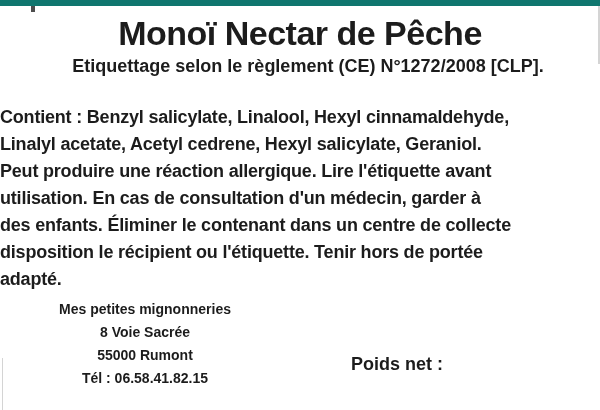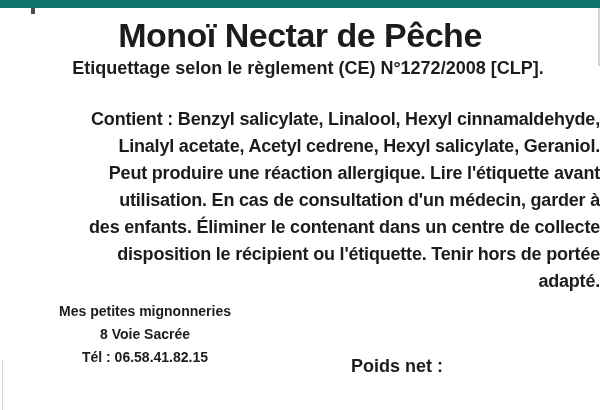--- a/index.html
+++ b/index.html
@@ -6,21 +6,21 @@
   body {
     width: 600px; height: 410px;
     background: #ffffff;
     font-family: "Liberation Sans", sans-serif;
     color: #1c1c1c;
     position: relative;
     overflow: hidden;
   }
   .label-page {
     position: absolute; inset: 0;
-    border-top: 8px solid #0f766e;
+    border-top: 6px solid #0f766e;
   }
   .scan-tick {
     position: absolute; left: 31px; top: 0;
     width: 4px; height: 6px; background: #4d4d4d;
   }
   .edge-right {
     position: absolute; right: 0; top: 0;
     width: 2px; height: 58px; background: #d4d4d4;
   }
   .edge-left {
@@ -37,21 +37,21 @@
   }
   .subtitle {
     text-align: center;
     font-size: 18px;
     font-weight: 700;
     line-height: 24px;
     padding-left: 16px;
   }
   .warning {
     margin-top: 26px;
-    text-align: right;
+    text-align: left;
     font-size: 18px;
     font-weight: 700;
     line-height: 27px;
     letter-spacing: -0.2px;
   }
   .bottom {
     position: absolute; left: 0; top: 290px;
     width: 600px; height: 120px;
   }
   .address {
@@ -88,18 +88,19 @@
     <div>utilisation. En cas de consultation d'un médecin, garder à</div>
     <div>des enfants. Éliminer le contenant dans un centre de collecte</div>
     <div>disposition le récipient ou l'étiquette. Tenir hors de portée</div>
     <div>adapté.</div>
   </div>
 
   <div class="bottom">
     <div class="address">
       <div>Mes petites mignonneries</div>
       <div>8 Voie Sacrée</div>
+      <div>55000 Rumont</div>
       <div>Tél : 06.58.41.82.15</div>
     </div>
     <div class="net-weight">Poids net :</div>
   </div>
 
 </div>
 
 </body></html>

